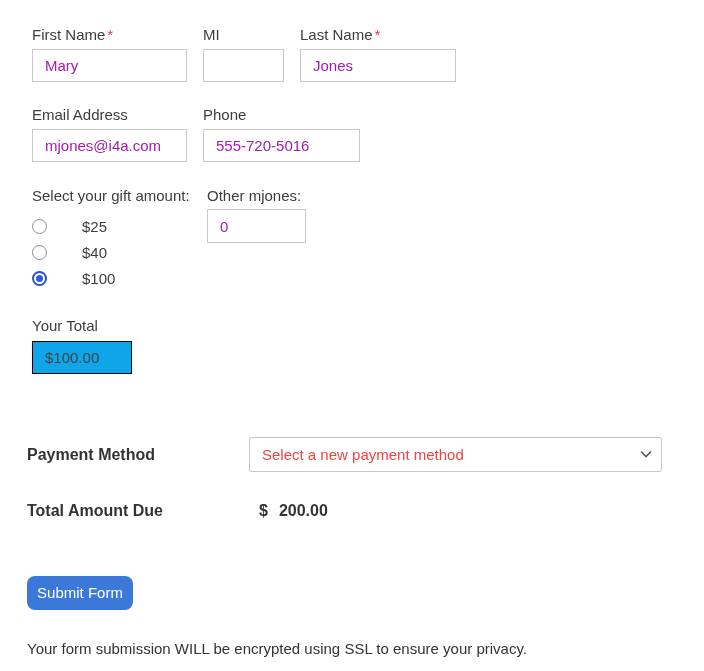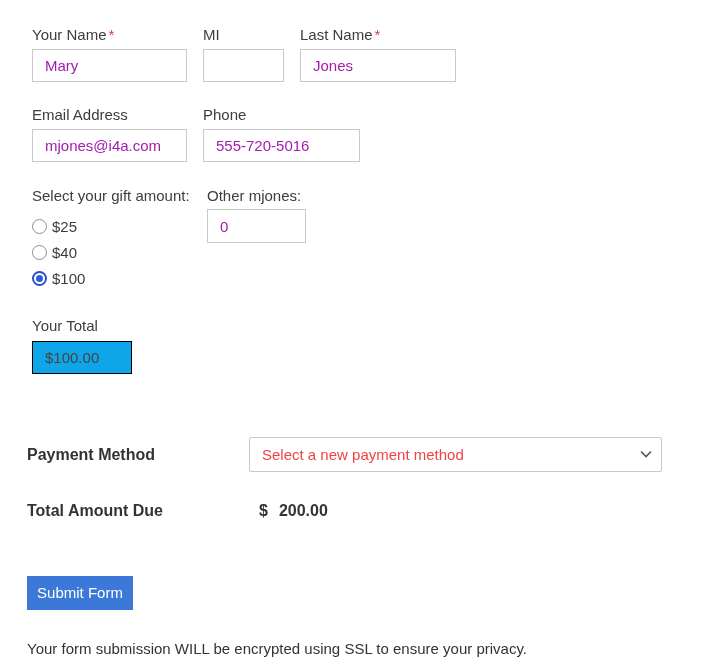--- a/index.html
+++ b/index.html
@@ -22,21 +22,21 @@
     padding:0 10px 0 12px; outline:none;
   }
   .w155 { width:155px; } .w81 { width:81px; } .w156 { width:156px; }
   .w157 { width:157px; } .w99 { width:99px; } .w100 { width:100px; }
   .gap16 { margin-right:16px; }
 
   .row2 { margin-top:24px;align-items:center; }
   .gift-section { margin-top:25px; display:flex; }
   .gift-col { width:175px; }
   .gift-label { font-size:15px; margin-bottom:9px; }
-  .radio-row { display:flex; align-items:center; height:26px; cursor:pointer; }
+  .radio-row { display:flex; align-items:center; height:26px; cursor:pointer;gap:30px; }
   .radio {
     position:relative; width:15px; height:15px; border:1px solid #8e8e8e;
     border-radius:50%; background:#fff; display:inline-block; flex:0 0 auto;
   }
   .radio.checked { border:2px solid #2b50cc; }
   .radio.checked::after {
     content:""; position:absolute; left:50%; top:50%;
     width:7px; height:7px; margin:-3.5px 0 0 -3.5px;
     border-radius:50%; background:#2e5cd6;
   }
@@ -62,34 +62,34 @@
   }
   .chevron { position:absolute; right:10px; top:50%; margin-top:-5px; pointer-events:none; }
 
   .due-row { display:flex; align-items:center; margin-top:30px; }
   .due-value { font-size:16px; font-weight:700; color:#333; padding-left:10px; }
   .due-value .amt { margin-left:11px; }
 
   .submit-btn {
     margin-top:56px; display:inline-block; border:none; cursor:pointer;
     background:#3b78d7; color:#fff; font-family:inherit; font-size:15px;
-    width:106px; height:34px; border-radius:0; text-align:center; line-height:34px;
+    width:106px; height:34px; border-radius:8px; text-align:center; line-height:34px;
   }
   .privacy { margin-top:30px; font-size:15px; color:#333; }
 </style>
 </head>
 <body>
 
 <div class="page">
 
   <div class="top-section">
 
     <div class="field-row">
       <div class="field w155 gap16">
-        <label><span>Your Name</span><span class="req">*</span></label>
+        <label><span>First Name</span><span class="req">*</span></label>
         <input class="text-input w155" type="text" value="Mary" style="">
       </div>
       <div class="field w81 gap16">
         <label>MI</label>
         <input class="text-input w81" type="text" value="" style="">
       </div>
       <div class="field w156">
         <label><span>Last Name</span><span class="req">*</span></label>
         <input class="text-input w156" type="text" value="Jones" style="">
       </div>

